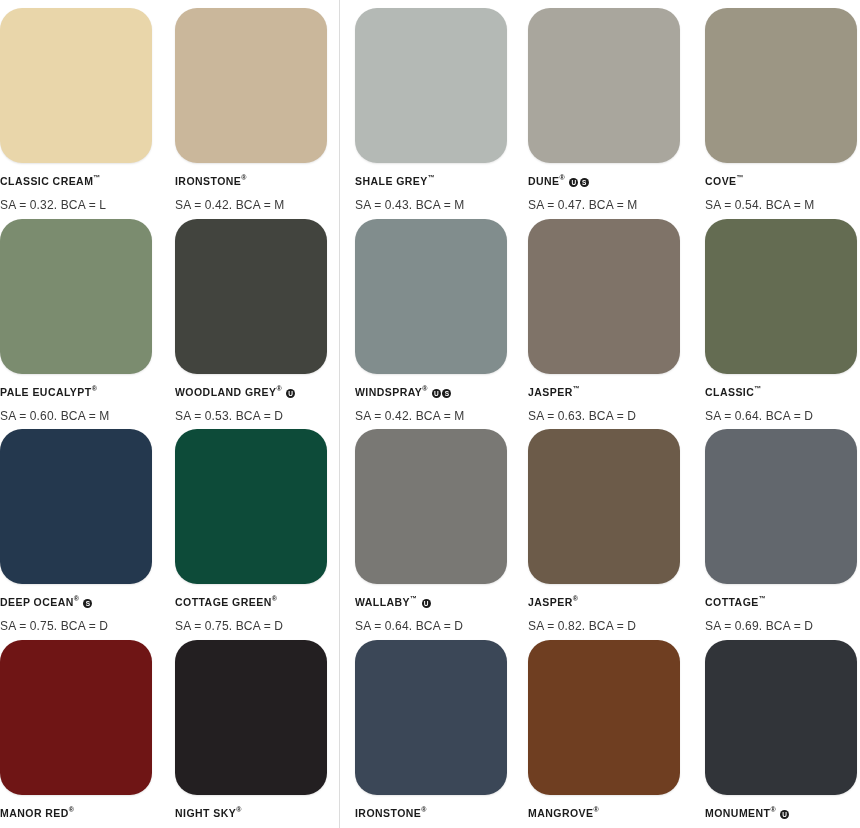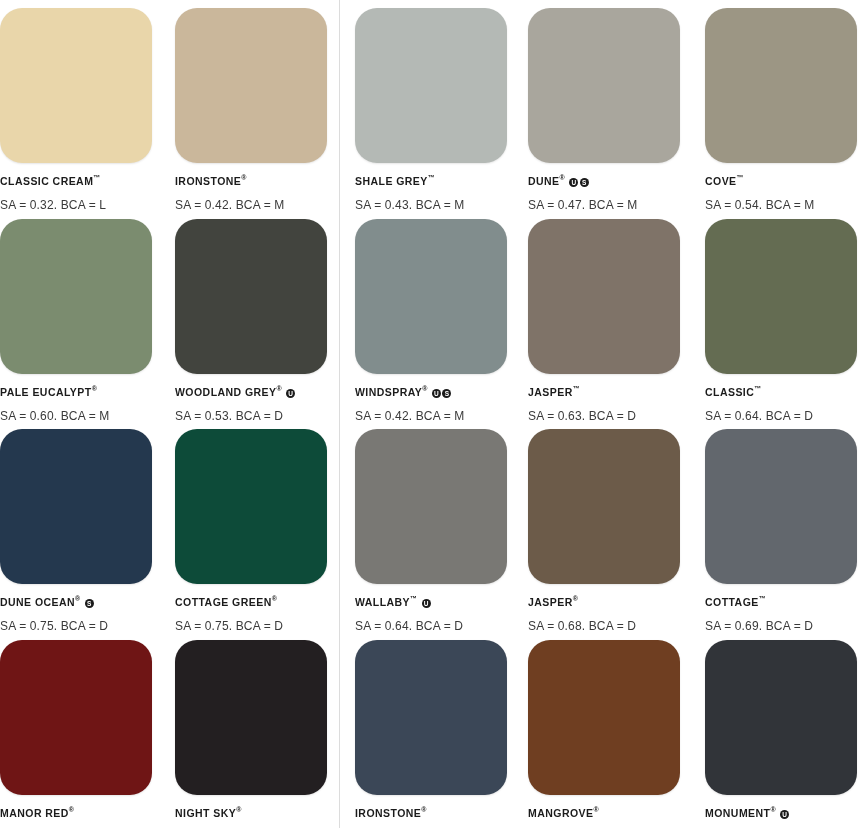--- a/index.html
+++ b/index.html
@@ -139,37 +139,37 @@
       <div class="swatch-name"><span>JASPER</span><span class="sup-mark">™</span></div>
       <div class="swatch-spec">SA = 0.63. BCA = D</div>
     </div>
     <div class="swatch-cell" style="left: 705px; top: 219px;">
       <div class="swatch-chip" title="#646c52" style="background: rgb(100, 108, 82);"></div>
       <div class="swatch-name"><span>CLASSIC</span><span class="sup-mark">™</span></div>
       <div class="swatch-spec">SA = 0.64. BCA = D</div>
     </div>
     <div class="swatch-cell" style="left: 0px; top: 429px;">
       <div class="swatch-chip" title="#24384e" style="background: rgb(36, 56, 78);"></div>
-      <div class="swatch-name"><span>DUNE OCEAN</span><span class="sup-mark">®</span><span class="badge-row"><span class="badge">S</span></span></div>
+      <div class="swatch-name"><span>DEEP OCEAN</span><span class="sup-mark">®</span><span class="badge-row"><span class="badge">S</span></span></div>
       <div class="swatch-spec">SA = 0.75. BCA = D</div>
     </div>
     <div class="swatch-cell" style="left: 175px; top: 429px;">
       <div class="swatch-chip" title="#0d4b39" style="background: rgb(13, 75, 57);"></div>
       <div class="swatch-name"><span>COTTAGE GREEN</span><span class="sup-mark">®</span></div>
       <div class="swatch-spec">SA = 0.75. BCA = D</div>
     </div>
     <div class="swatch-cell" style="left: 355px; top: 429px;">
       <div class="swatch-chip" title="#797874" style="background: rgb(121, 120, 116);"></div>
       <div class="swatch-name"><span>WALLABY</span><span class="sup-mark">™</span><span class="badge-row"><span class="badge">U</span></span></div>
       <div class="swatch-spec">SA = 0.64. BCA = D</div>
     </div>
     <div class="swatch-cell" style="left: 528px; top: 429px;">
       <div class="swatch-chip" title="#6c5b49" style="background: rgb(108, 91, 73);"></div>
       <div class="swatch-name"><span>JASPER</span><span class="sup-mark">®</span></div>
-      <div class="swatch-spec">SA = 0.68. BCA = D</div>
+      <div class="swatch-spec">SA = 0.82. BCA = D</div>
     </div>
     <div class="swatch-cell" style="left: 705px; top: 429px;">
       <div class="swatch-chip" title="#62676d" style="background: rgb(98, 103, 109);"></div>
       <div class="swatch-name"><span>COTTAGE</span><span class="sup-mark">™</span></div>
       <div class="swatch-spec">SA = 0.69. BCA = D</div>
     </div>
     <div class="swatch-cell" style="left: 0px; top: 640px;">
       <div class="swatch-chip" title="#6f1515" style="background: rgb(111, 21, 21);"></div>
       <div class="swatch-name"><span>MANOR RED</span><span class="sup-mark">®</span></div>
       <div class="swatch-spec">SA = 0.69. BCA = D</div>

